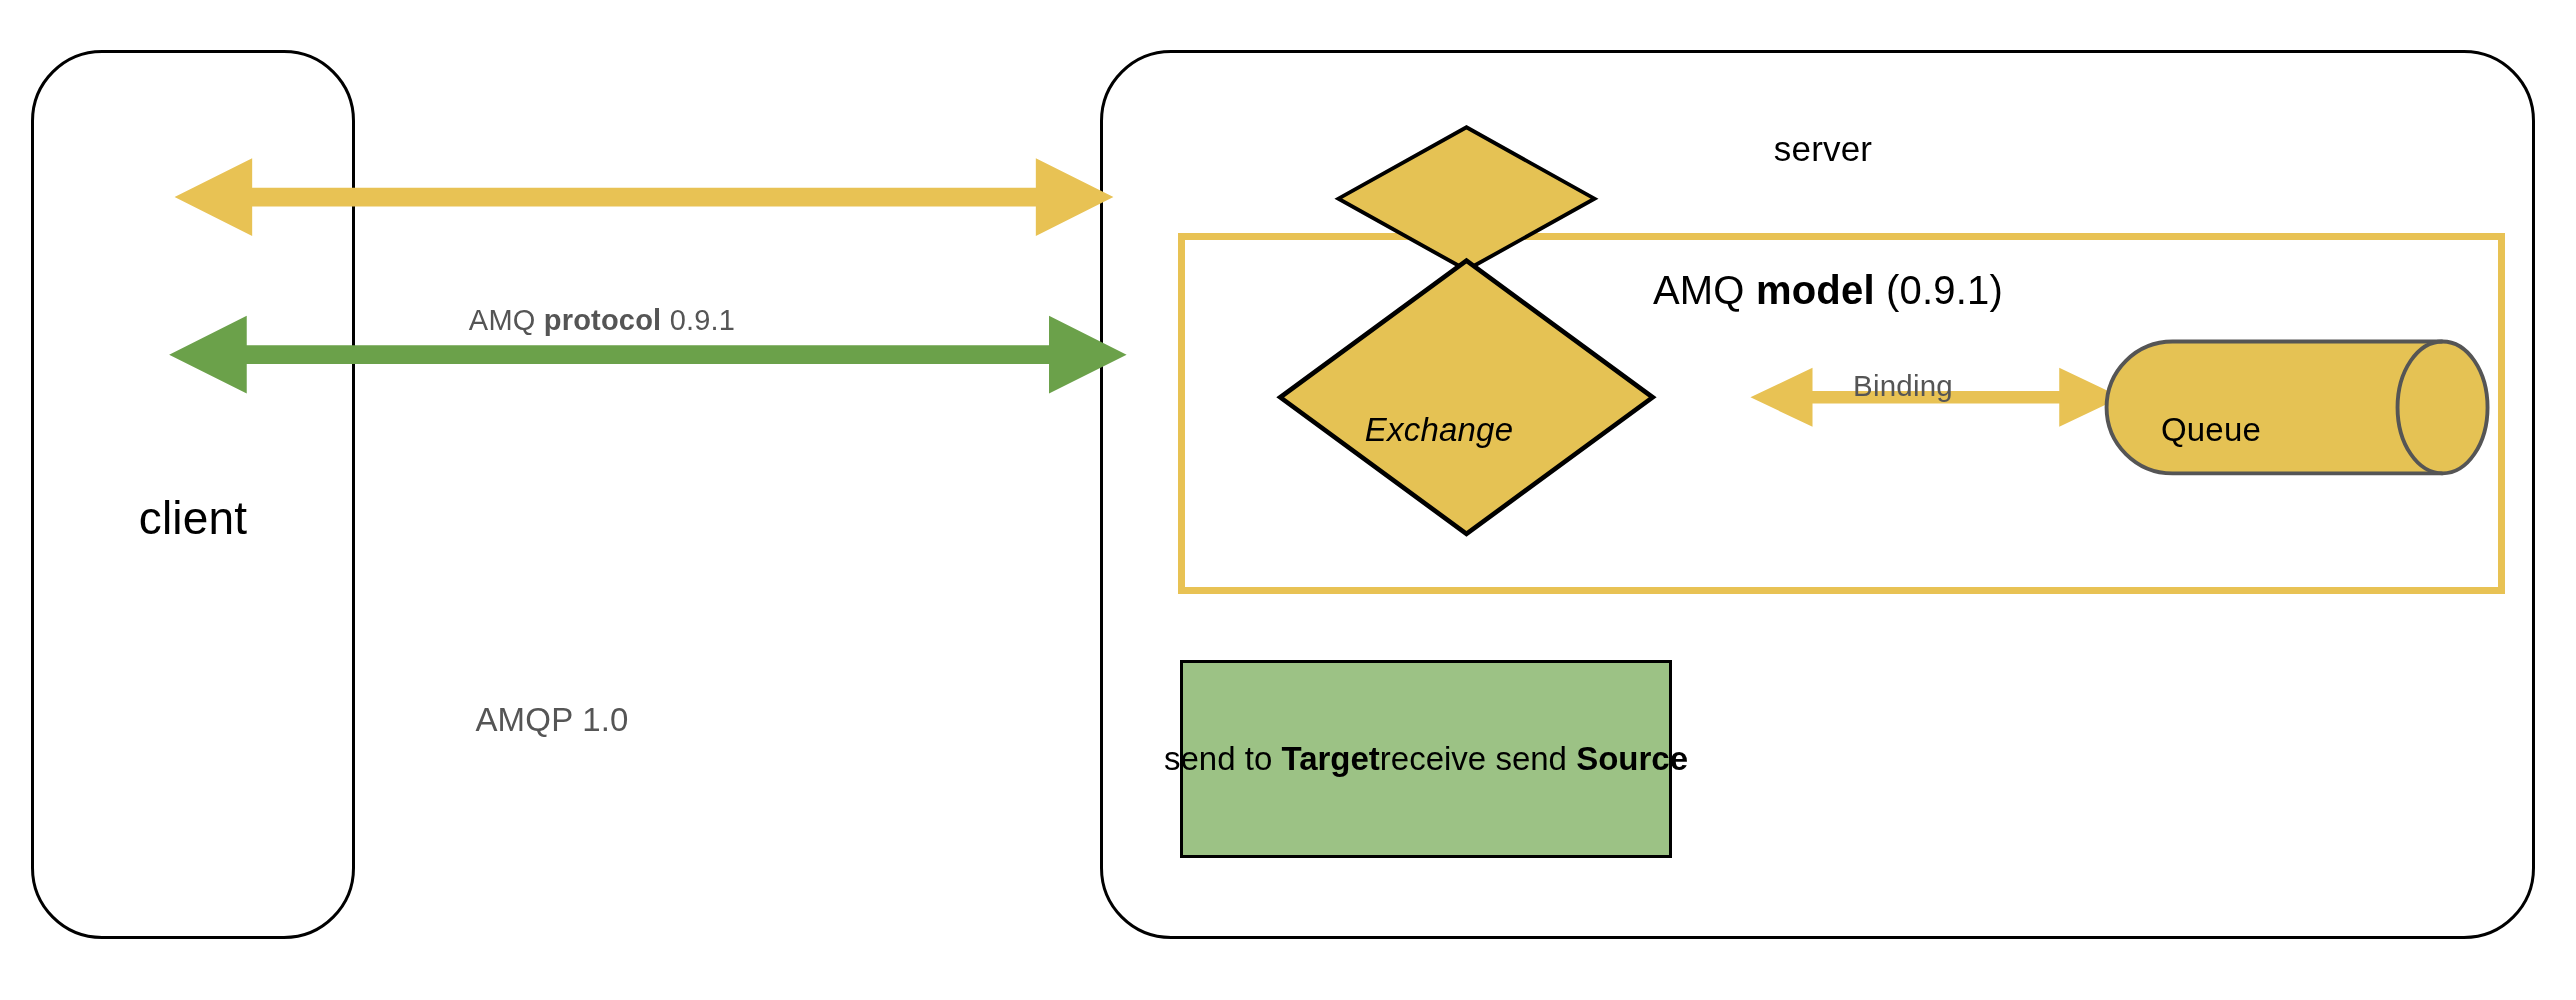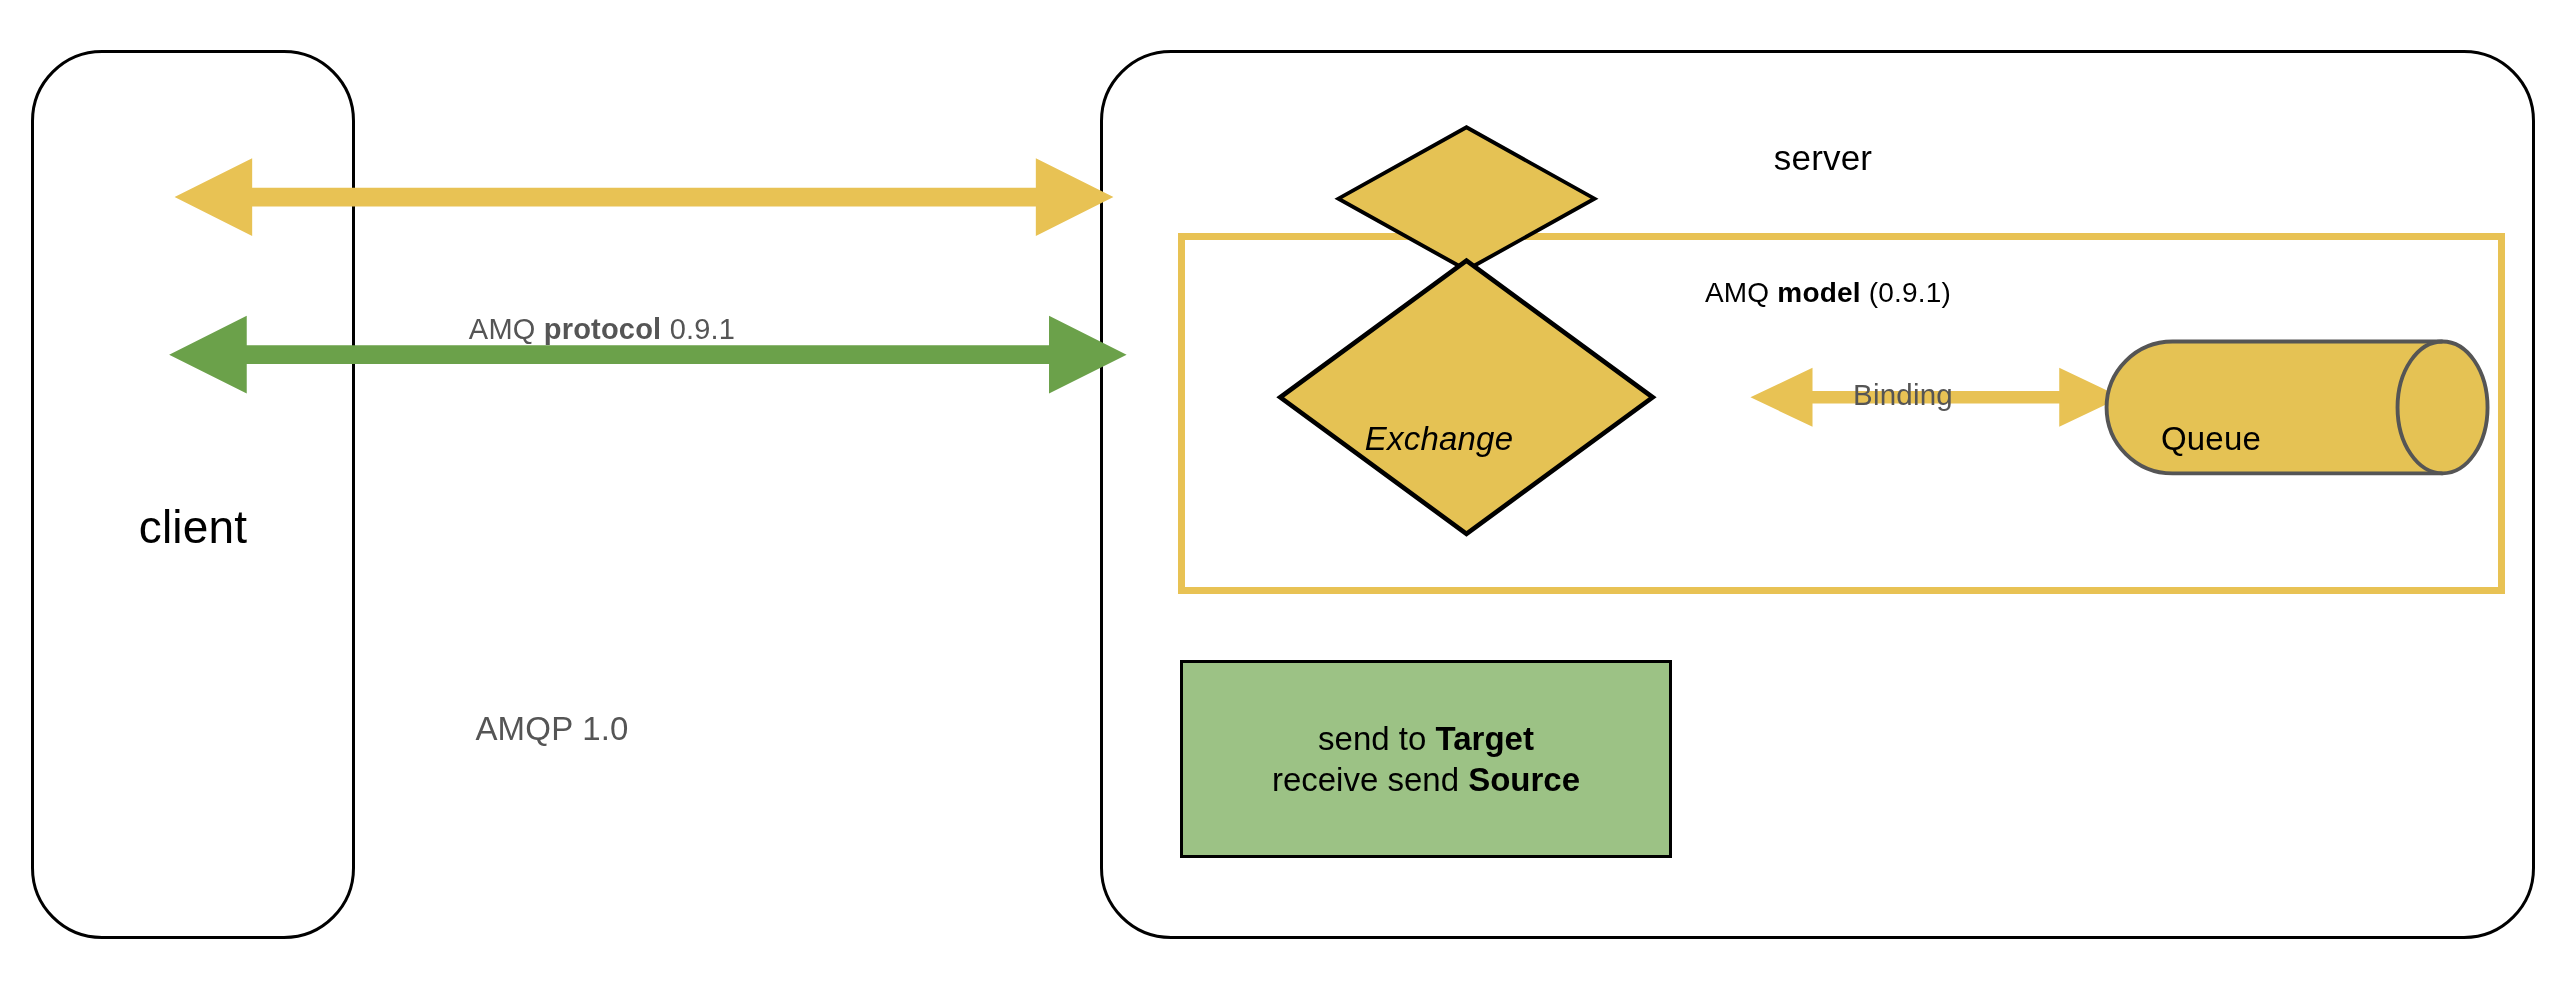--- a/index.html
+++ b/index.html
@@ -44,41 +44,40 @@
     left: 1178px; top: 233px; width: 1327px; height: 361px;
   }
 
   .green-box {
     position: absolute;
     box-sizing: border-box;
     background: #9cc285;
     border: 3.9px solid #000000;
     left: 1180px; top: 660px; width: 492px; height: 198px;
     display: flex;
-    flex-direction: column;
+    flex-direction: row;
     align-items: center;
     justify-content: center;
   }
 
   
   .lbl {
     position: absolute;
     color: #000000;
     font-size: 33px;
     line-height: 1.12;
     white-space: nowrap;
     letter-spacing: 0.2px;
-    margin-top: 9px;
   }
   .lbl.gray { color: #555555; }
   .lbl.ctr { transform: translateX(-50%); text-align: center; }
 
   #client-label { left: 193px; top: 493px; font-size: 46px; }
   #server-label { left: 1823px; top: 129px; font-size: 35px; }
-  #amq-model-label { left: 1828px; top: 268px; font-size: 28px; }
+  #amq-model-label { left: 1828px; top: 268px; font-size: 40px; }
   #amq-protocol-label { left: 602px; top: 304px; font-size: 29px; }
   #amqp10-label { left: 552px; top: 702px; font-size: 33px; }
   #binding-label { left: 1903px; top: 369px; font-size: 29.5px; text-align: right; }
   #exchange-label { left: 1439px; top: 412px; font-size: 33px; font-style: italic; }
   #queue-label { left: 2211px; top: 412px; font-size: 33px; }
 
   .green-line {
     color: #000000;
     font-size: 33px;
     line-height: 1.25;

